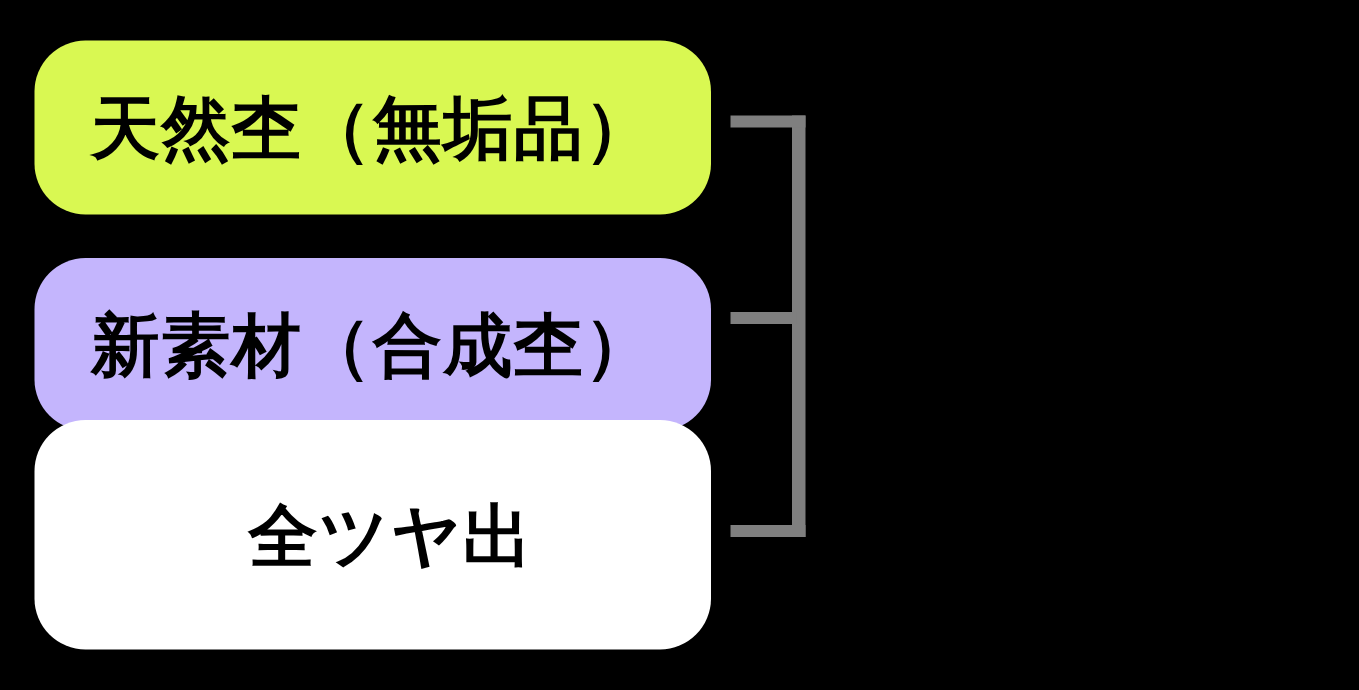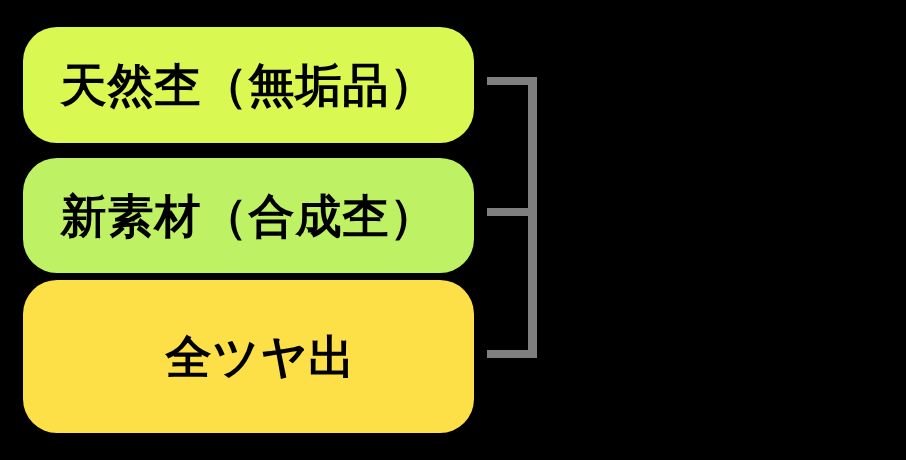--- a/index.html
+++ b/index.html
@@ -48,25 +48,25 @@
 </style>
 </head>
 <body>
 
 <div class="stage">
 
   <div class="box box1" style="background-color: rgb(217, 248, 82);">
     <div class="box-label">天然杢（無垢品）</div>
   </div>
 
-  <div class="box box2" style="background-color: #bef264;">
+  <div class="box box2" style="background-color: #c4b5fd; margin-top: 14px;">
     <div class="box-label">新素材（合成杢）</div>
   </div>
 
-  <div class="box box3" style="background-color: #fde047; padding-left: 24px;">
+  <div class="box box3" style="background-color: #ffffff; padding-left: 24px;">
     <div class="box-label">
       <div>全ツヤ出</div>
     </div>
   </div>
 
   <div class="bracket-part bracket-rail" style="background-color: rgb(127, 127, 127);"></div>
   <div class="bracket-part bracket-arm-top" style="background-color: rgb(127, 127, 127);"></div>
   <div class="bracket-part bracket-arm-mid" style="background-color: rgb(127, 127, 127);"></div>
   <div class="bracket-part bracket-arm-bot" style="background-color: rgb(127, 127, 127);"></div>
 

